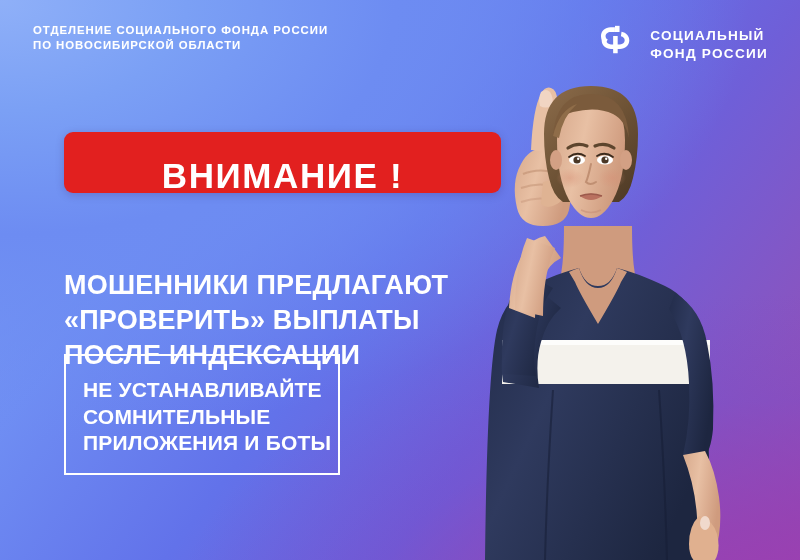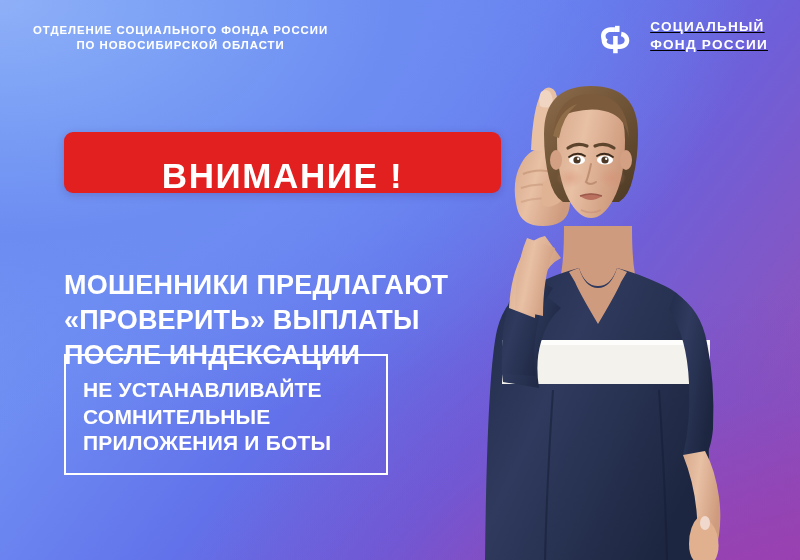--- a/index.html
+++ b/index.html
@@ -27,26 +27,25 @@
   .org{
     position:absolute; left:33px; top:23px;
     color:#ffffff;
     font-size:11.4px;
     font-weight:bold;
     letter-spacing:0.95px;
     line-height:14.6px;
     text-transform:uppercase;
     white-space:pre-line;
     text-shadow:0 0 1px rgba(255,255,255,.25);
-    text-align:center;
   }
 
   .brand{
     position:absolute; right:32px; top:18px;
-    display:flex; align-items:flex-start; gap:13px;text-decoration:underline;
+    display:flex; align-items:flex-end; gap:13px;
   }
   .brand-mark{ width:44px; height:44px; display:block; flex:0 0 auto; }
   .brand-text{
     color:#ffffff;
     font-size:13.6px;
     font-weight:bold;
     letter-spacing:1.25px;
     line-height:17.5px;
     text-transform:uppercase;
     white-space:pre-line;
@@ -92,21 +91,21 @@
     line-height:35px;
     text-transform:uppercase;
     white-space:pre-line;
     margin-top:44px;
   }
 
   
   .advice{
     position:absolute;
     left:64px; top:354px;
-    width:324px; height:121px;
+    width:276px; height:121px;
     border:2px solid #ffffff;
   }
   .advice-text{
     position:absolute;
     left:17px; top:21px;
     color:#ffffff;
     font-size:21px;
     font-weight:bold;
     letter-spacing:0.2px;
     line-height:26.5px;

